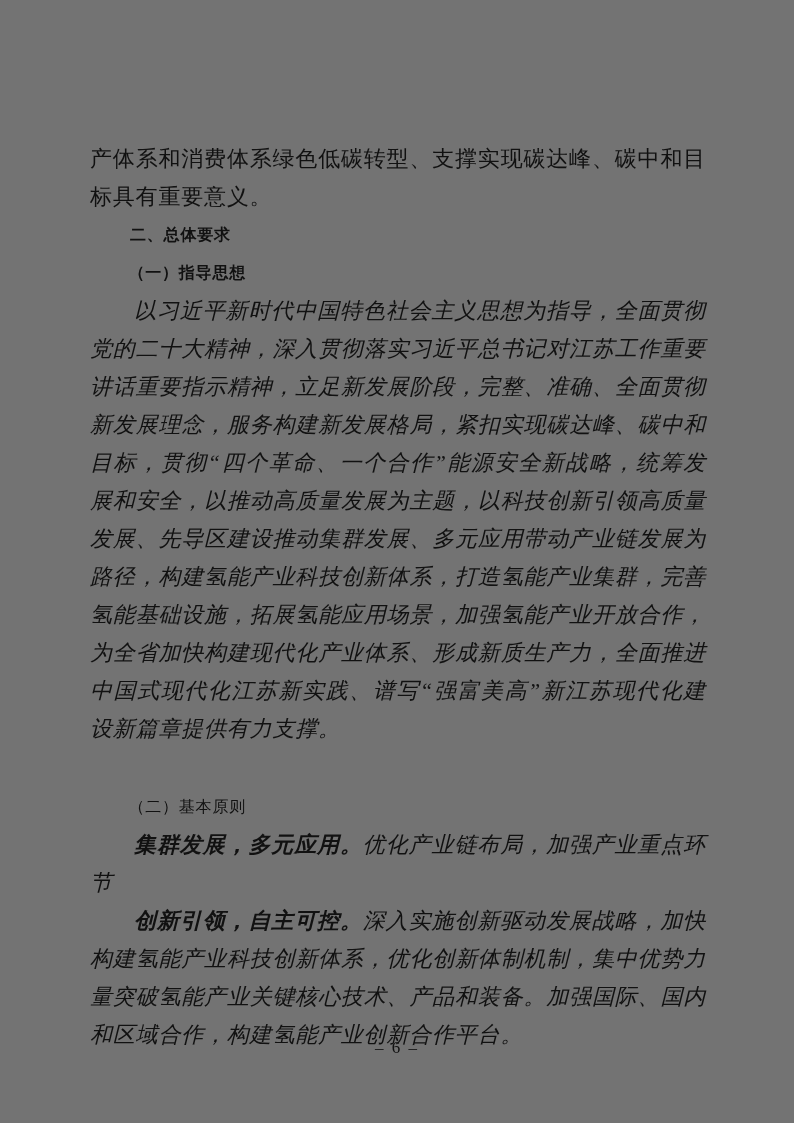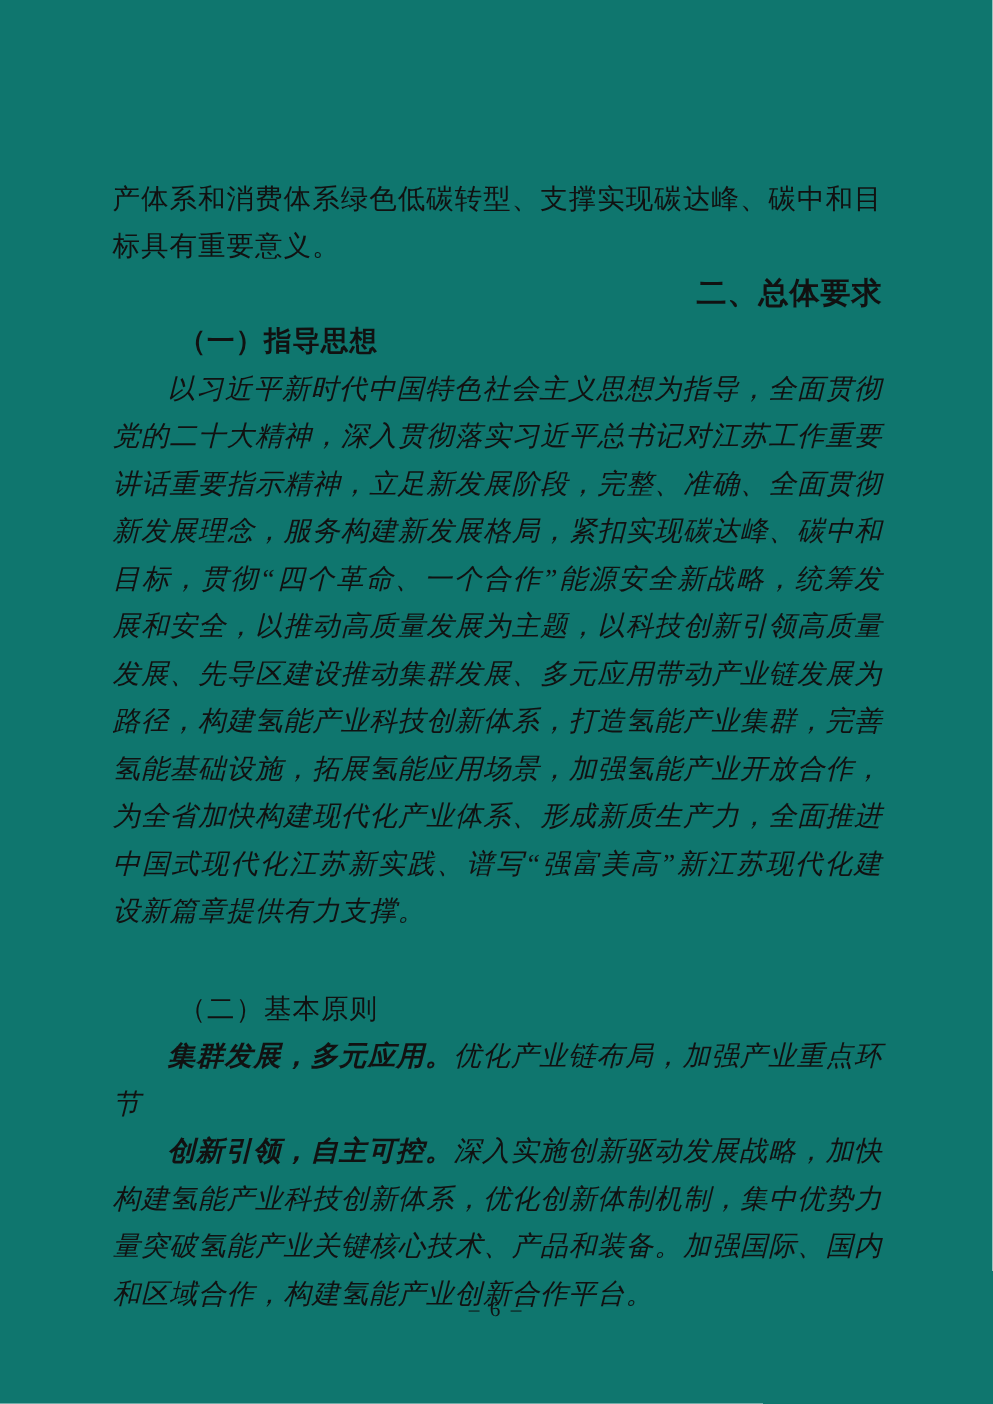--- a/index.html
+++ b/index.html
@@ -4,21 +4,21 @@
 <style>
   html, body {
     margin: 0;
     padding: 0;
     background: #ffffff;
   }
   .page {
     position: relative;
     width: 794px;
     height: 1123px;
-    background: #0f766e;
+    background: #737373;
     overflow: hidden;
     font-family: "Liberation Serif", "DejaVu Serif", serif;
     color: #111111;
   }
   .content {
     position: absolute;
     left: 90px;
     top: 140px;
     width: 616px;
     font-size: 22px;
@@ -35,30 +35,30 @@
     text-indent: 2em;
     font-style: italic;
   }
   .no-indent {
     text-indent: 0;
   }
   .heading-1 {
     margin: 0;
     font-family: "Liberation Sans", "DejaVu Sans", sans-serif;
     font-weight: bold;
-    font-size: 24px;
+    font-size: 16px;
     line-height: 38px;
     text-indent: 2.5em;
-    text-align: right;
+    text-align: left;
   }
   .heading-2 {
     margin: 0;
     font-family: "Liberation Sans", "DejaVu Sans", sans-serif;
     font-weight: bold;
-    font-size: 22px;
+    font-size: 16px;
     line-height: 38px;
     text-indent: 2.4em;
     text-align: left;
   }
   .heading-2.serif-style {
     font-family: "Liberation Serif", "DejaVu Serif", serif;
     font-weight: normal;
     margin-top: 40px;
   }
   .lead-bold {

